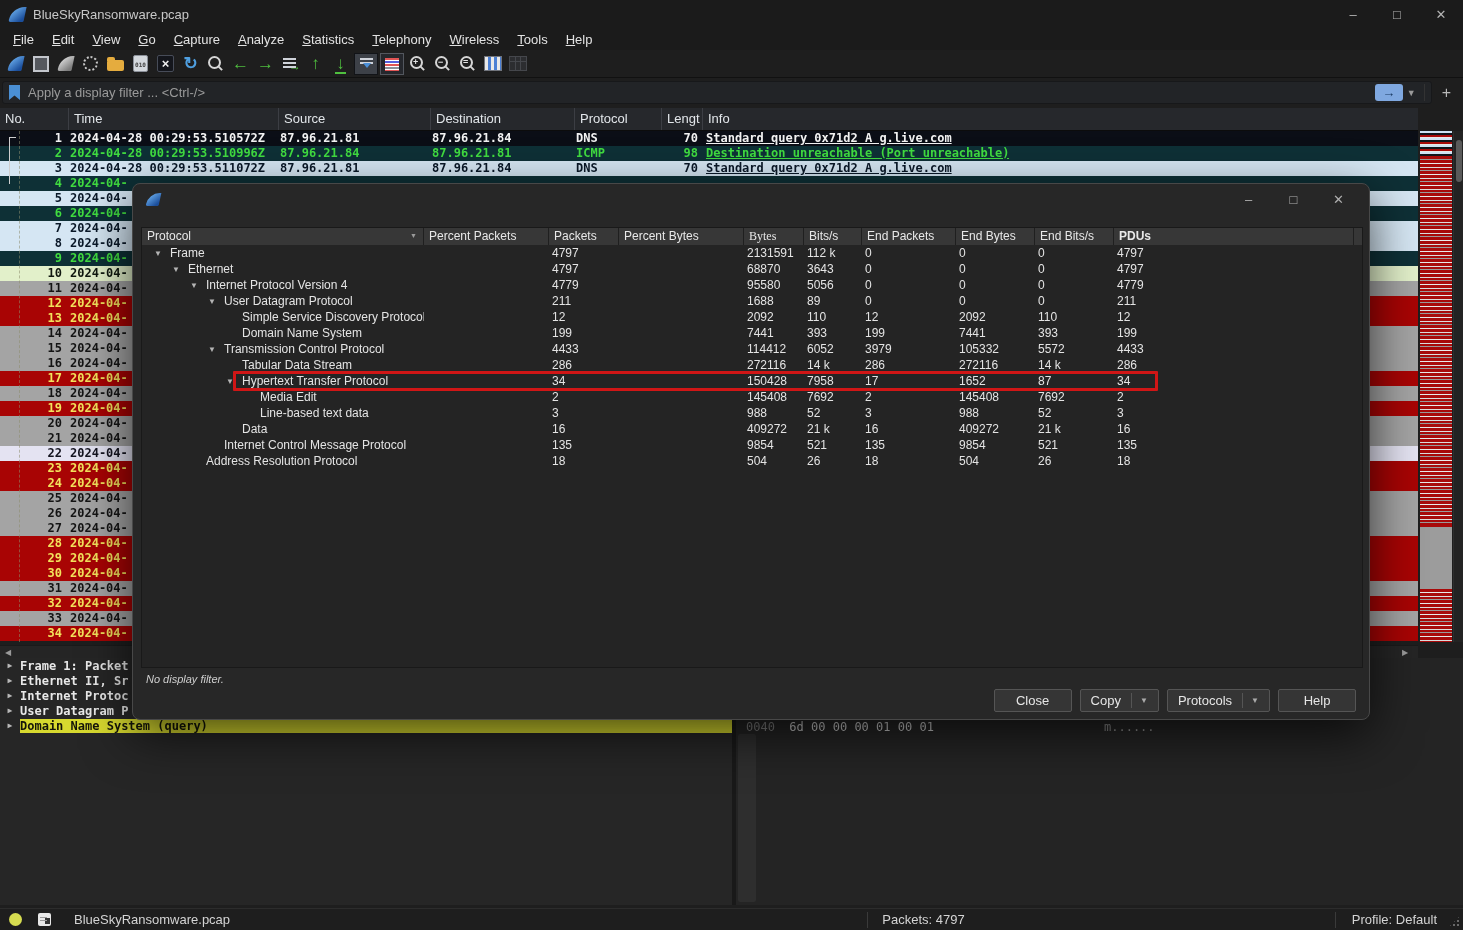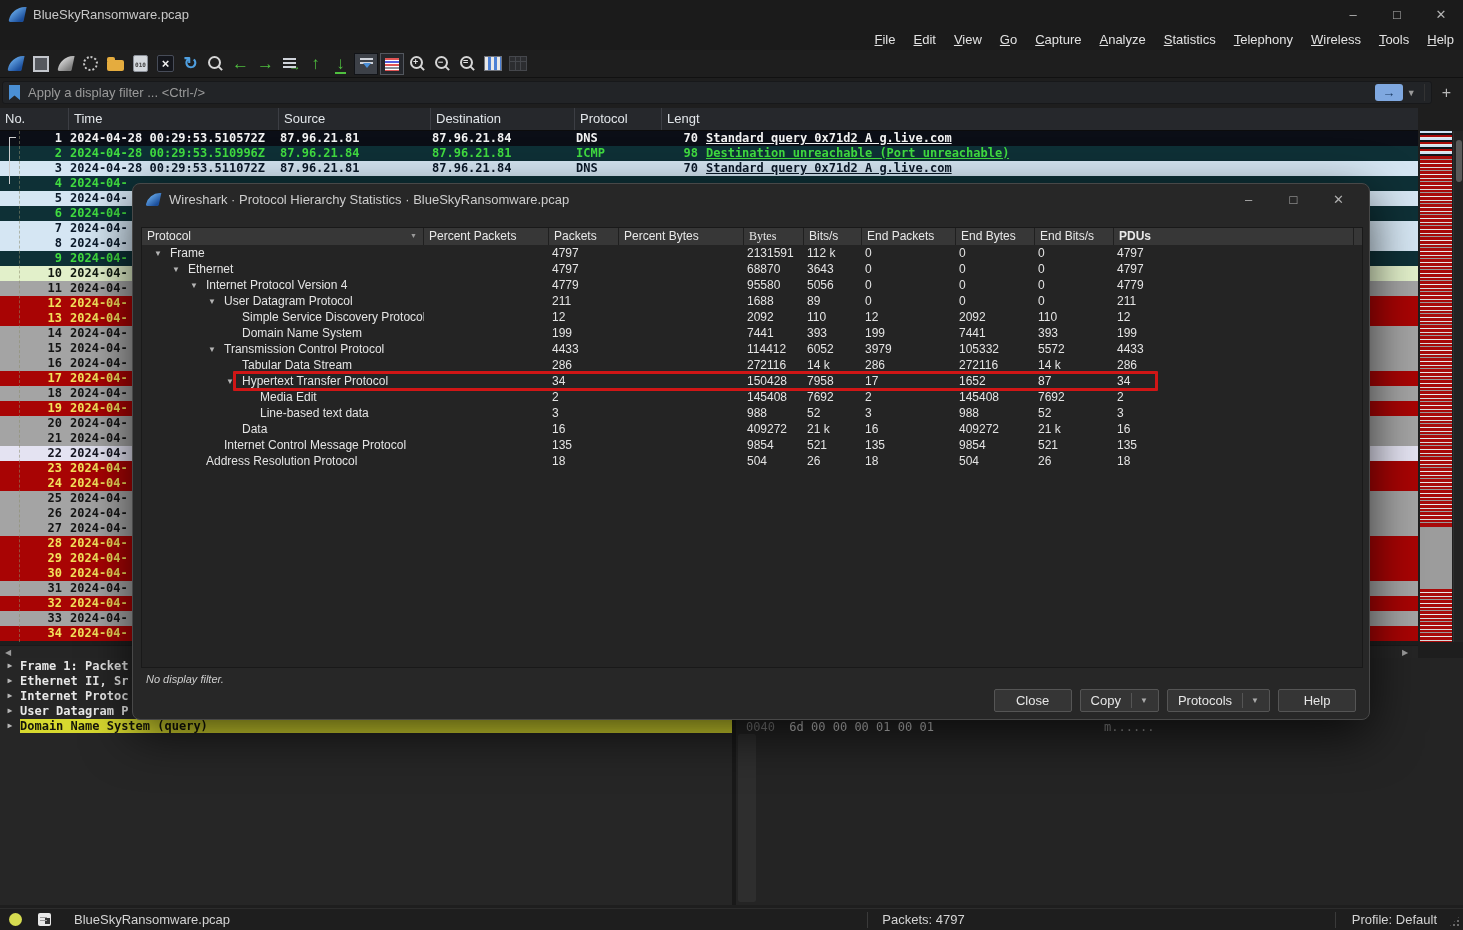--- a/index.html
+++ b/index.html
@@ -10,21 +10,21 @@
   
   .titlebar { position:absolute; left:0; top:0; width:100%; height:28px; background:#1b1b1b; display:flex; align-items:center; }
   .titlebar .apptitle { color:#c8c8c8; font-size:13px; margin-left:8px; }
   .fin { width:15px; height:15px; background:linear-gradient(135deg,#6db1f0 10%,#1b4e9b 85%); border-radius:100% 0 10% 15%; transform:skewX(-12deg); display:inline-block; }
   .fin.small { width:13px; height:13px; }
   .titlebar .fin { margin-left:10px; }
   .winctl { position:absolute; right:0; top:0; height:28px; display:flex; }
   .winctl span { width:44px; height:28px; display:flex; align-items:center; justify-content:center; color:#b4b4b4; font-size:13px; }
 
   
-  .menubar { position:absolute; left:0; top:28px; width:100%; height:22px; background:#1b1b1b; display:flex; align-items:center; padding-left:4px;justify-content:flex-end; }
+  .menubar { position:absolute; left:0; top:28px; width:100%; height:22px; background:#1b1b1b; display:flex; align-items:center; padding-left:4px; }
   .menu-item { display:inline-block; color:#e2e2e2; font-size:13px; padding:2px 9px; }
   .menu-item::first-letter { text-decoration:underline; }
 
   
   .toolbar { position:absolute; left:0; top:50px; width:100%; height:28px; background:#1e1e1e; display:flex; align-items:center; padding-left:4px; gap:2px; border-bottom:1px solid #111; }
   .tbi { position:relative; width:23px; height:24px; display:inline-flex; align-items:center; justify-content:center; flex:none; }
   .tbi .glyph { position:relative; z-index:2; }
   .wireshark-fin-icon::before { content:""; width:14px; height:15px; background:linear-gradient(135deg,#6db1f0 10%,#1b4e9b 85%); border-radius:100% 0 10% 15%; transform:skewX(-12deg); }
   .stop-capture-icon::before { content:""; width:12px; height:12px; background:#55585e; border:2px solid #c3c6cc; }
   .restart-capture-icon::before { content:""; width:14px; height:15px; background:linear-gradient(135deg,#e2e2e2 10%,#7d7d7d 85%); border-radius:100% 0 10% 15%; transform:skewX(-12deg); }
@@ -233,20 +233,21 @@
     <span class="addfilter">+</span>
   </div>
 
   <div class="phead" id="phead">
       <span class="hc" style="width: 68px;">No.</span>
       <span class="hc" style="width: 210px;">Time</span>
       <span class="hc" style="width: 152px;">Source</span>
       <span class="hc" style="width: 144px;">Destination</span>
       <span class="hc" style="width: 87px;">Protocol</span>
       <span class="hc" style="width: 41px;">Lengt</span>
+      <span class="hc" style="flex: 1 1 auto;">Info</span>
     </div>
   <div class="prows" id="prows">
       <div class="prow rs-selected">
         <span class="c c-no">1</span>
         <span class="c c-time">2024-04-28 00:29:53.510572Z</span>
         <span class="c c-src">87.96.21.81</span>
         <span class="c c-dst">87.96.21.84</span>
         <span class="c c-proto">DNS</span>
         <span class="c c-len">70</span>
         <span class="c c-info">Standard query 0x71d2 A g.live.com</span>
@@ -596,21 +597,20 @@
     <span class="sb-sep"></span>
     <span class="sb-packets">Packets: 4797</span>
     <span class="sb-sep2"></span>
     <span class="sb-profile">Profile: Default</span>
     <span class="grip"></span>
   </div>
 
   <div class="dialog">
     <div class="dlg-title">
       <span class="fin small"></span>
-      <span class="txt">Wireshark · Protocol Hierarchy Statistics · BlueSkyRansomware.pcap</span>
       <div class="dlg-ctl">
         <span>–</span>
         <span>□</span>
         <span>✕</span>
       </div>
     </div>
     <div class="dlg-table">
       <div class="dlg-thead" id="dlghead">
           <span class="hc" style="width: 282px;">Protocol<span class="sort">▼</span></span>
           <span class="hc" style="width: 125px;">Percent Packets</span>

